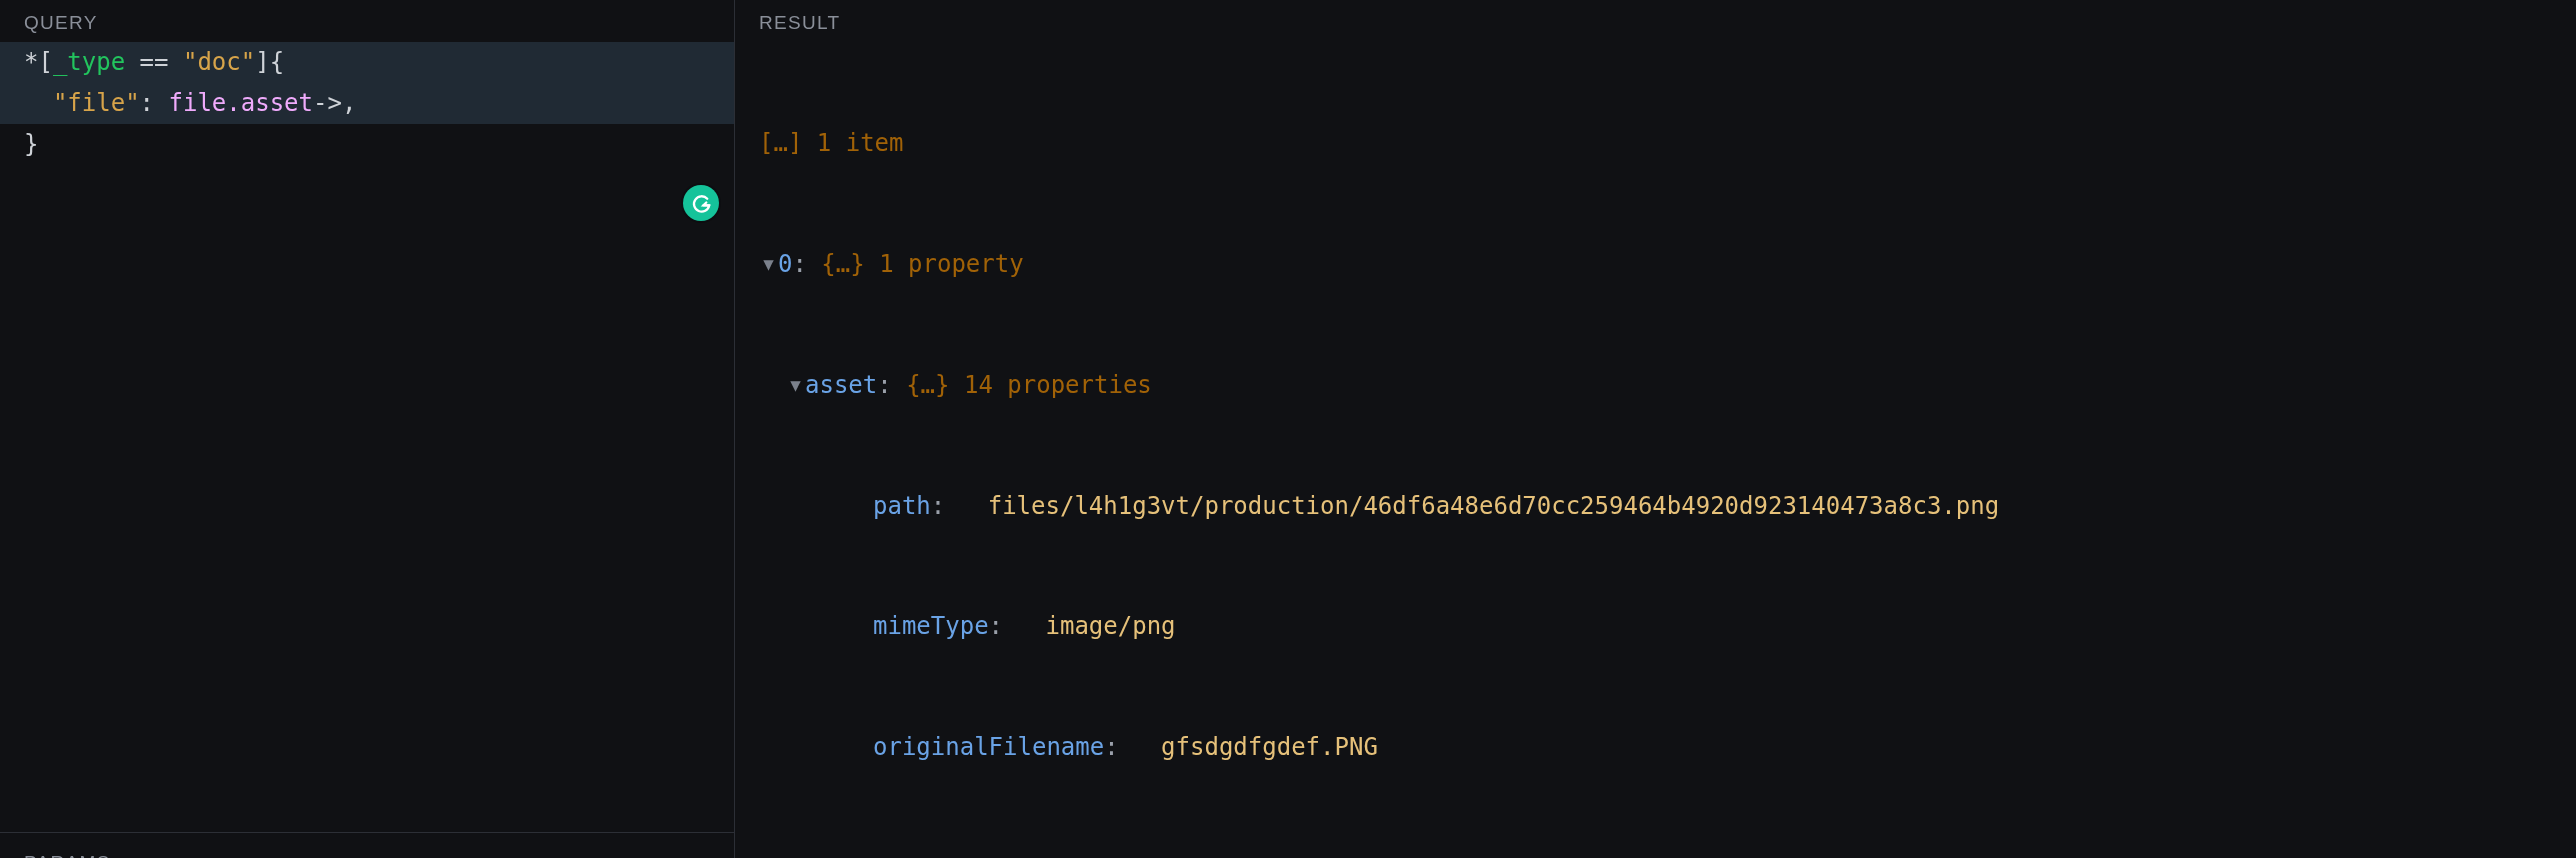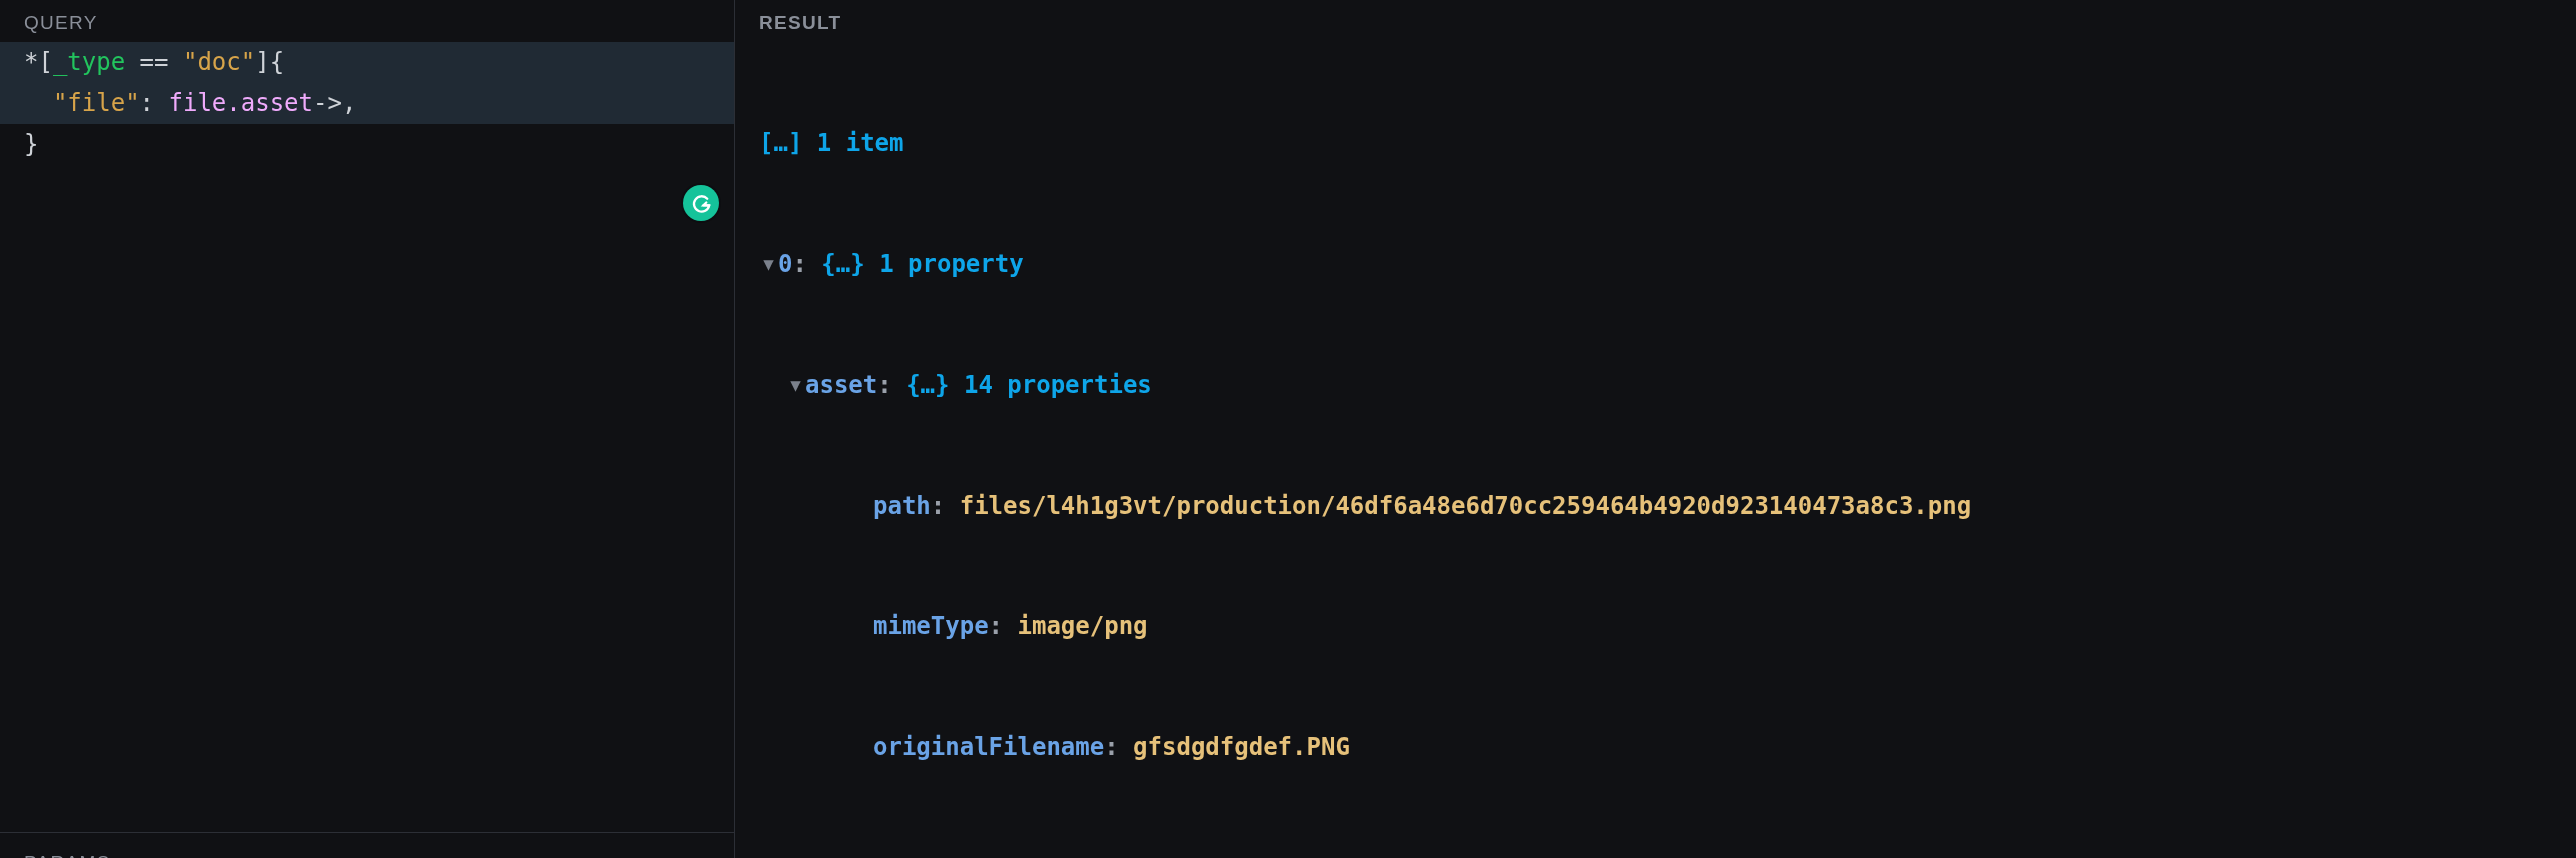--- a/index.html
+++ b/index.html
@@ -22,21 +22,20 @@
     flex: 0 0 735px;
     border-right: 1.3px solid #2c2f36;
     display: flex;
     flex-direction: column;
     position: relative;
   }
   .right-pane {
     flex: 1 1 auto;
     display: flex;
     flex-direction: column;
-    font-weight: bold;
   }
   .pane-header {
     color: #8a8f99;
     font-size: 19px;
     letter-spacing: 1.3px;
     padding: 12px 24px 5.4px 24px;
     font-family: -apple-system, Helvetica, Arial, sans-serif;
   }
   .query-body {
     flex: 1 1 auto;
@@ -88,24 +87,24 @@
   }
   .params-header span { position: relative; top: 6.7px; }
 
   .result-body {
     flex: 1 1 auto;
     font-size: 24px;
     line-height: 1.68;
     padding: 2.7px 24px 0 24px;
     white-space: pre;
   }
-  .r-purple { color: #0ea5e9; }
+  .r-purple { color: #a16207; }
   .r-blue   { color: #6aa3e6; }
   .r-gray   { color: #9aa0aa; }
-  .r-yellow { color: #e6c17a; }
+  .r-yellow { color: #e6c17a; margin-left: 28px; }
   .caret {
     color: #7b818c;
     display: inline-block;
     width: 19px;
     text-align: center;
     font-size: 17.4px;
     position: relative;
     top: -2px;
   }
   .indent-0 { padding-left: 0; }

